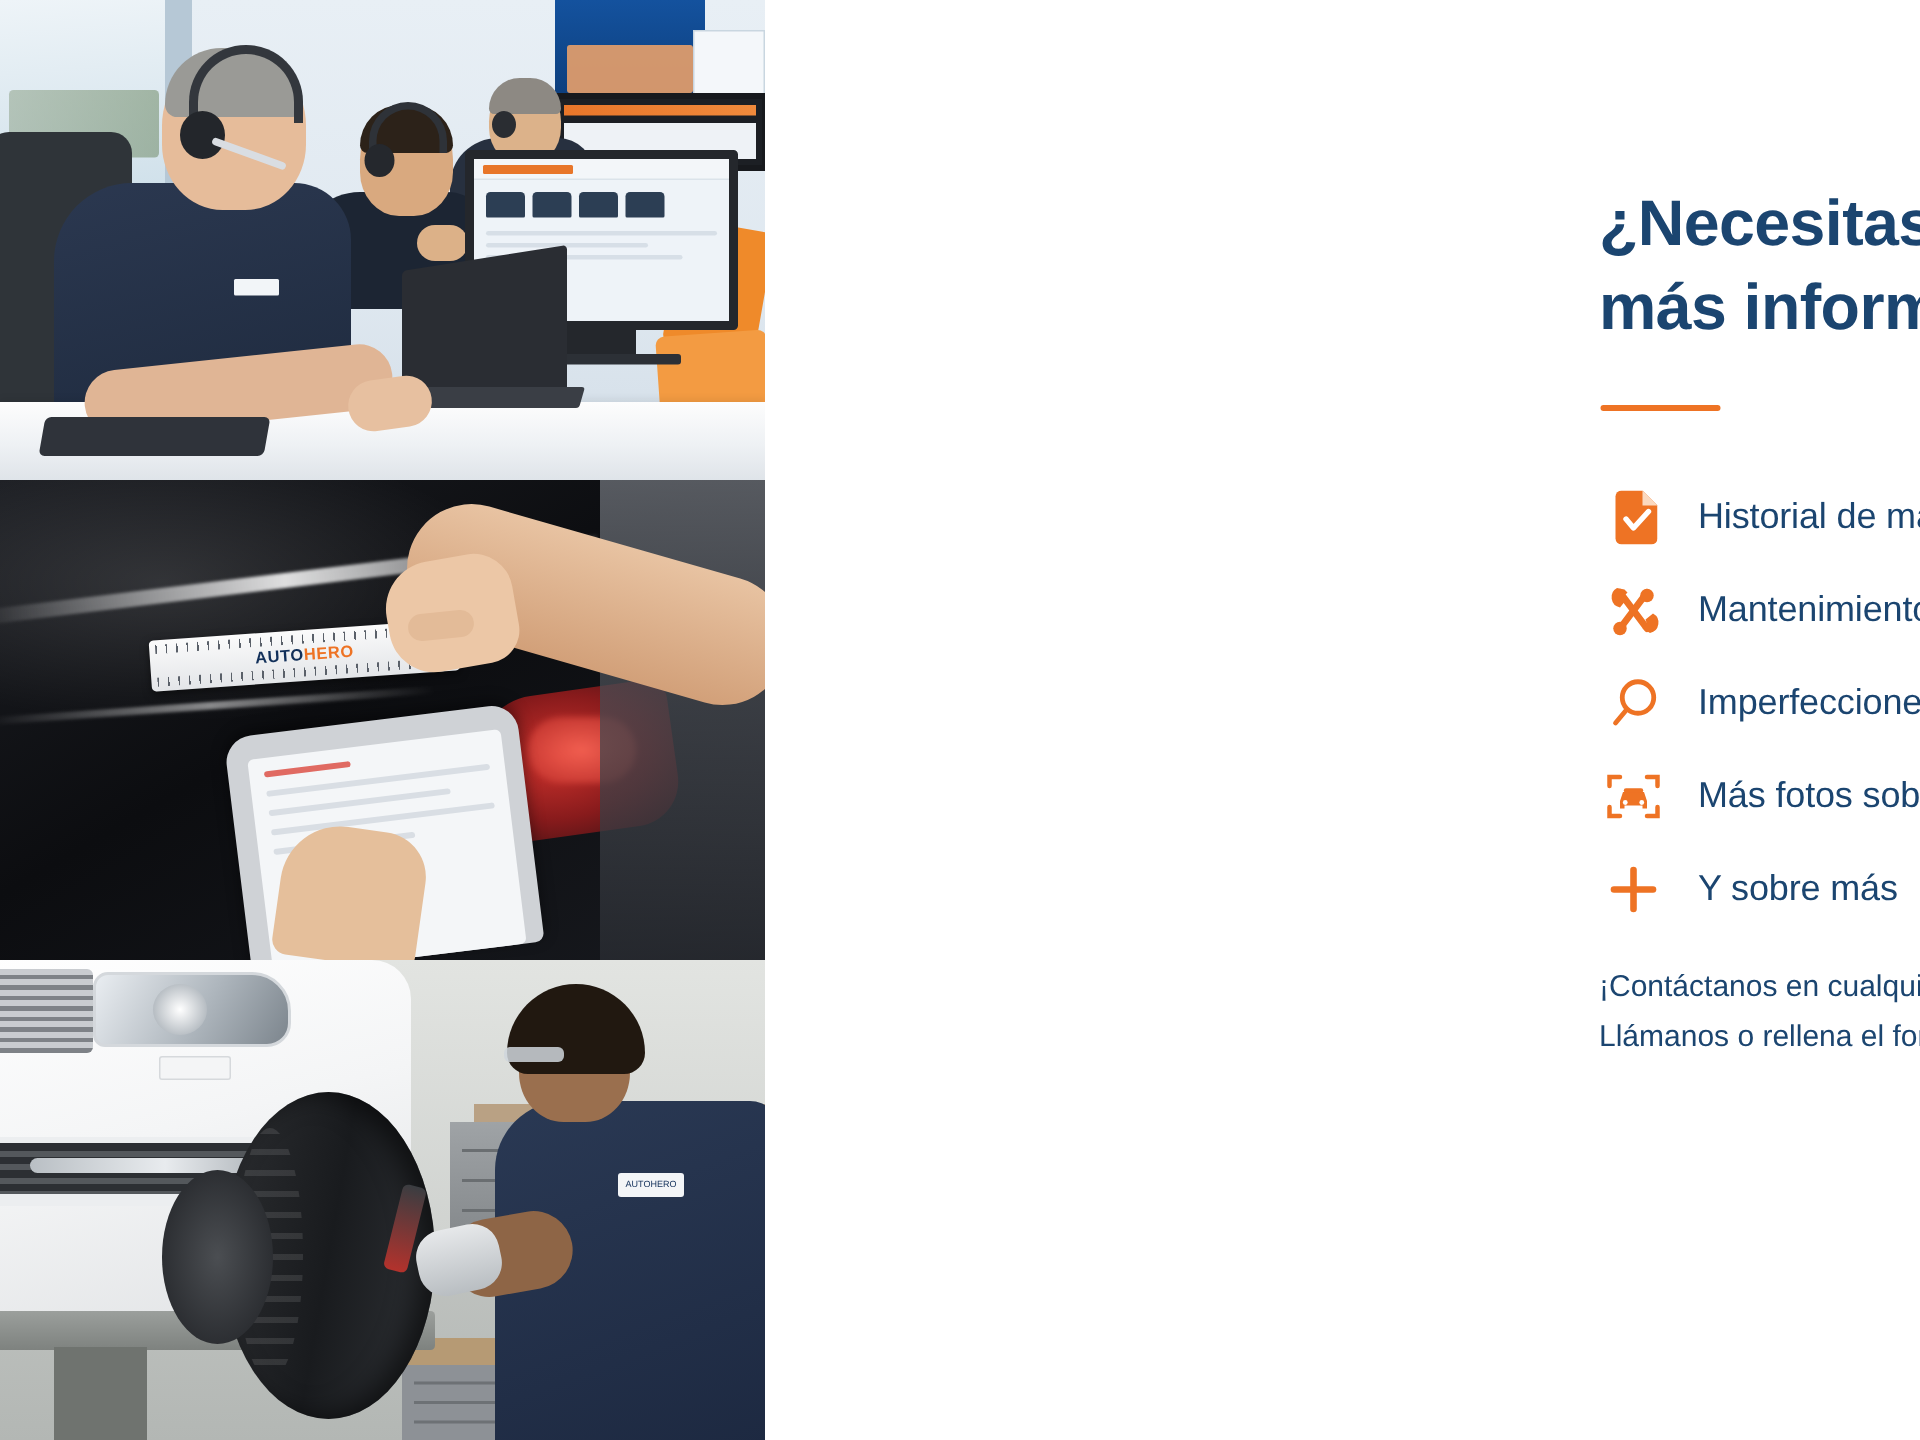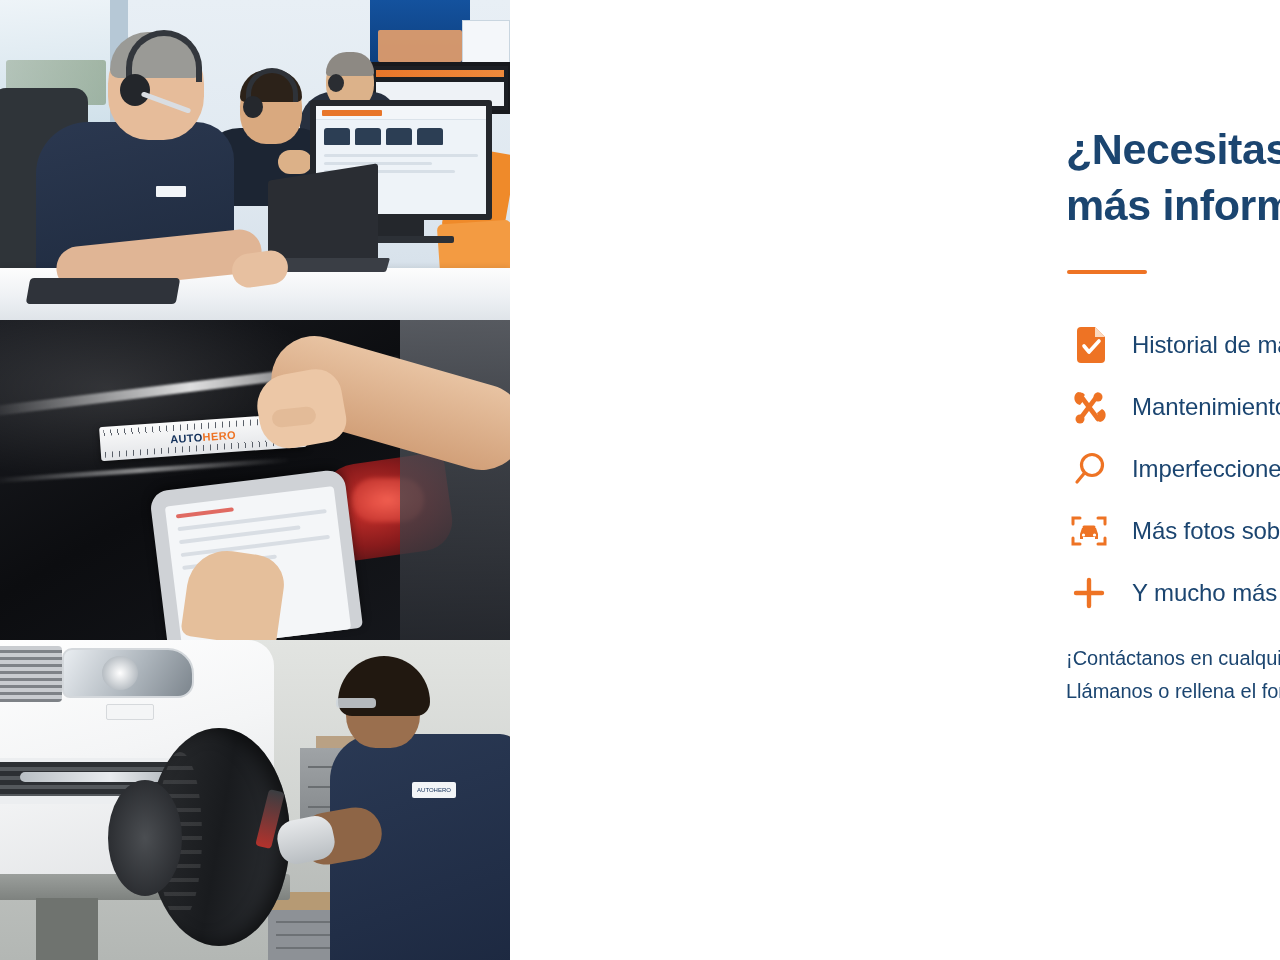--- a/index.html
+++ b/index.html
@@ -428,21 +428,21 @@
 
       <div class="feat">
         <span class="ic">
           <svg width="34" height="34" viewBox="0 0 34 34">
             <g stroke="#ee7324" stroke-width="4.4" stroke-linecap="round">
               <path d="M17 4v26"></path>
                 <path d="M4 17h26"></path>
             </g>
           </svg>
         </span>
-        <span class="lb">Y mucho más</span>
+        <span class="lb">Y sobre más</span>
       </div>
     </div>
 
     <div class="para">
       <span>¡Contáctanos en cualquier momento para más información!</span>
       <span>Llámanos o rellena el formulario de contacto.</span>
     </div>
 
   </div>
 </div>

